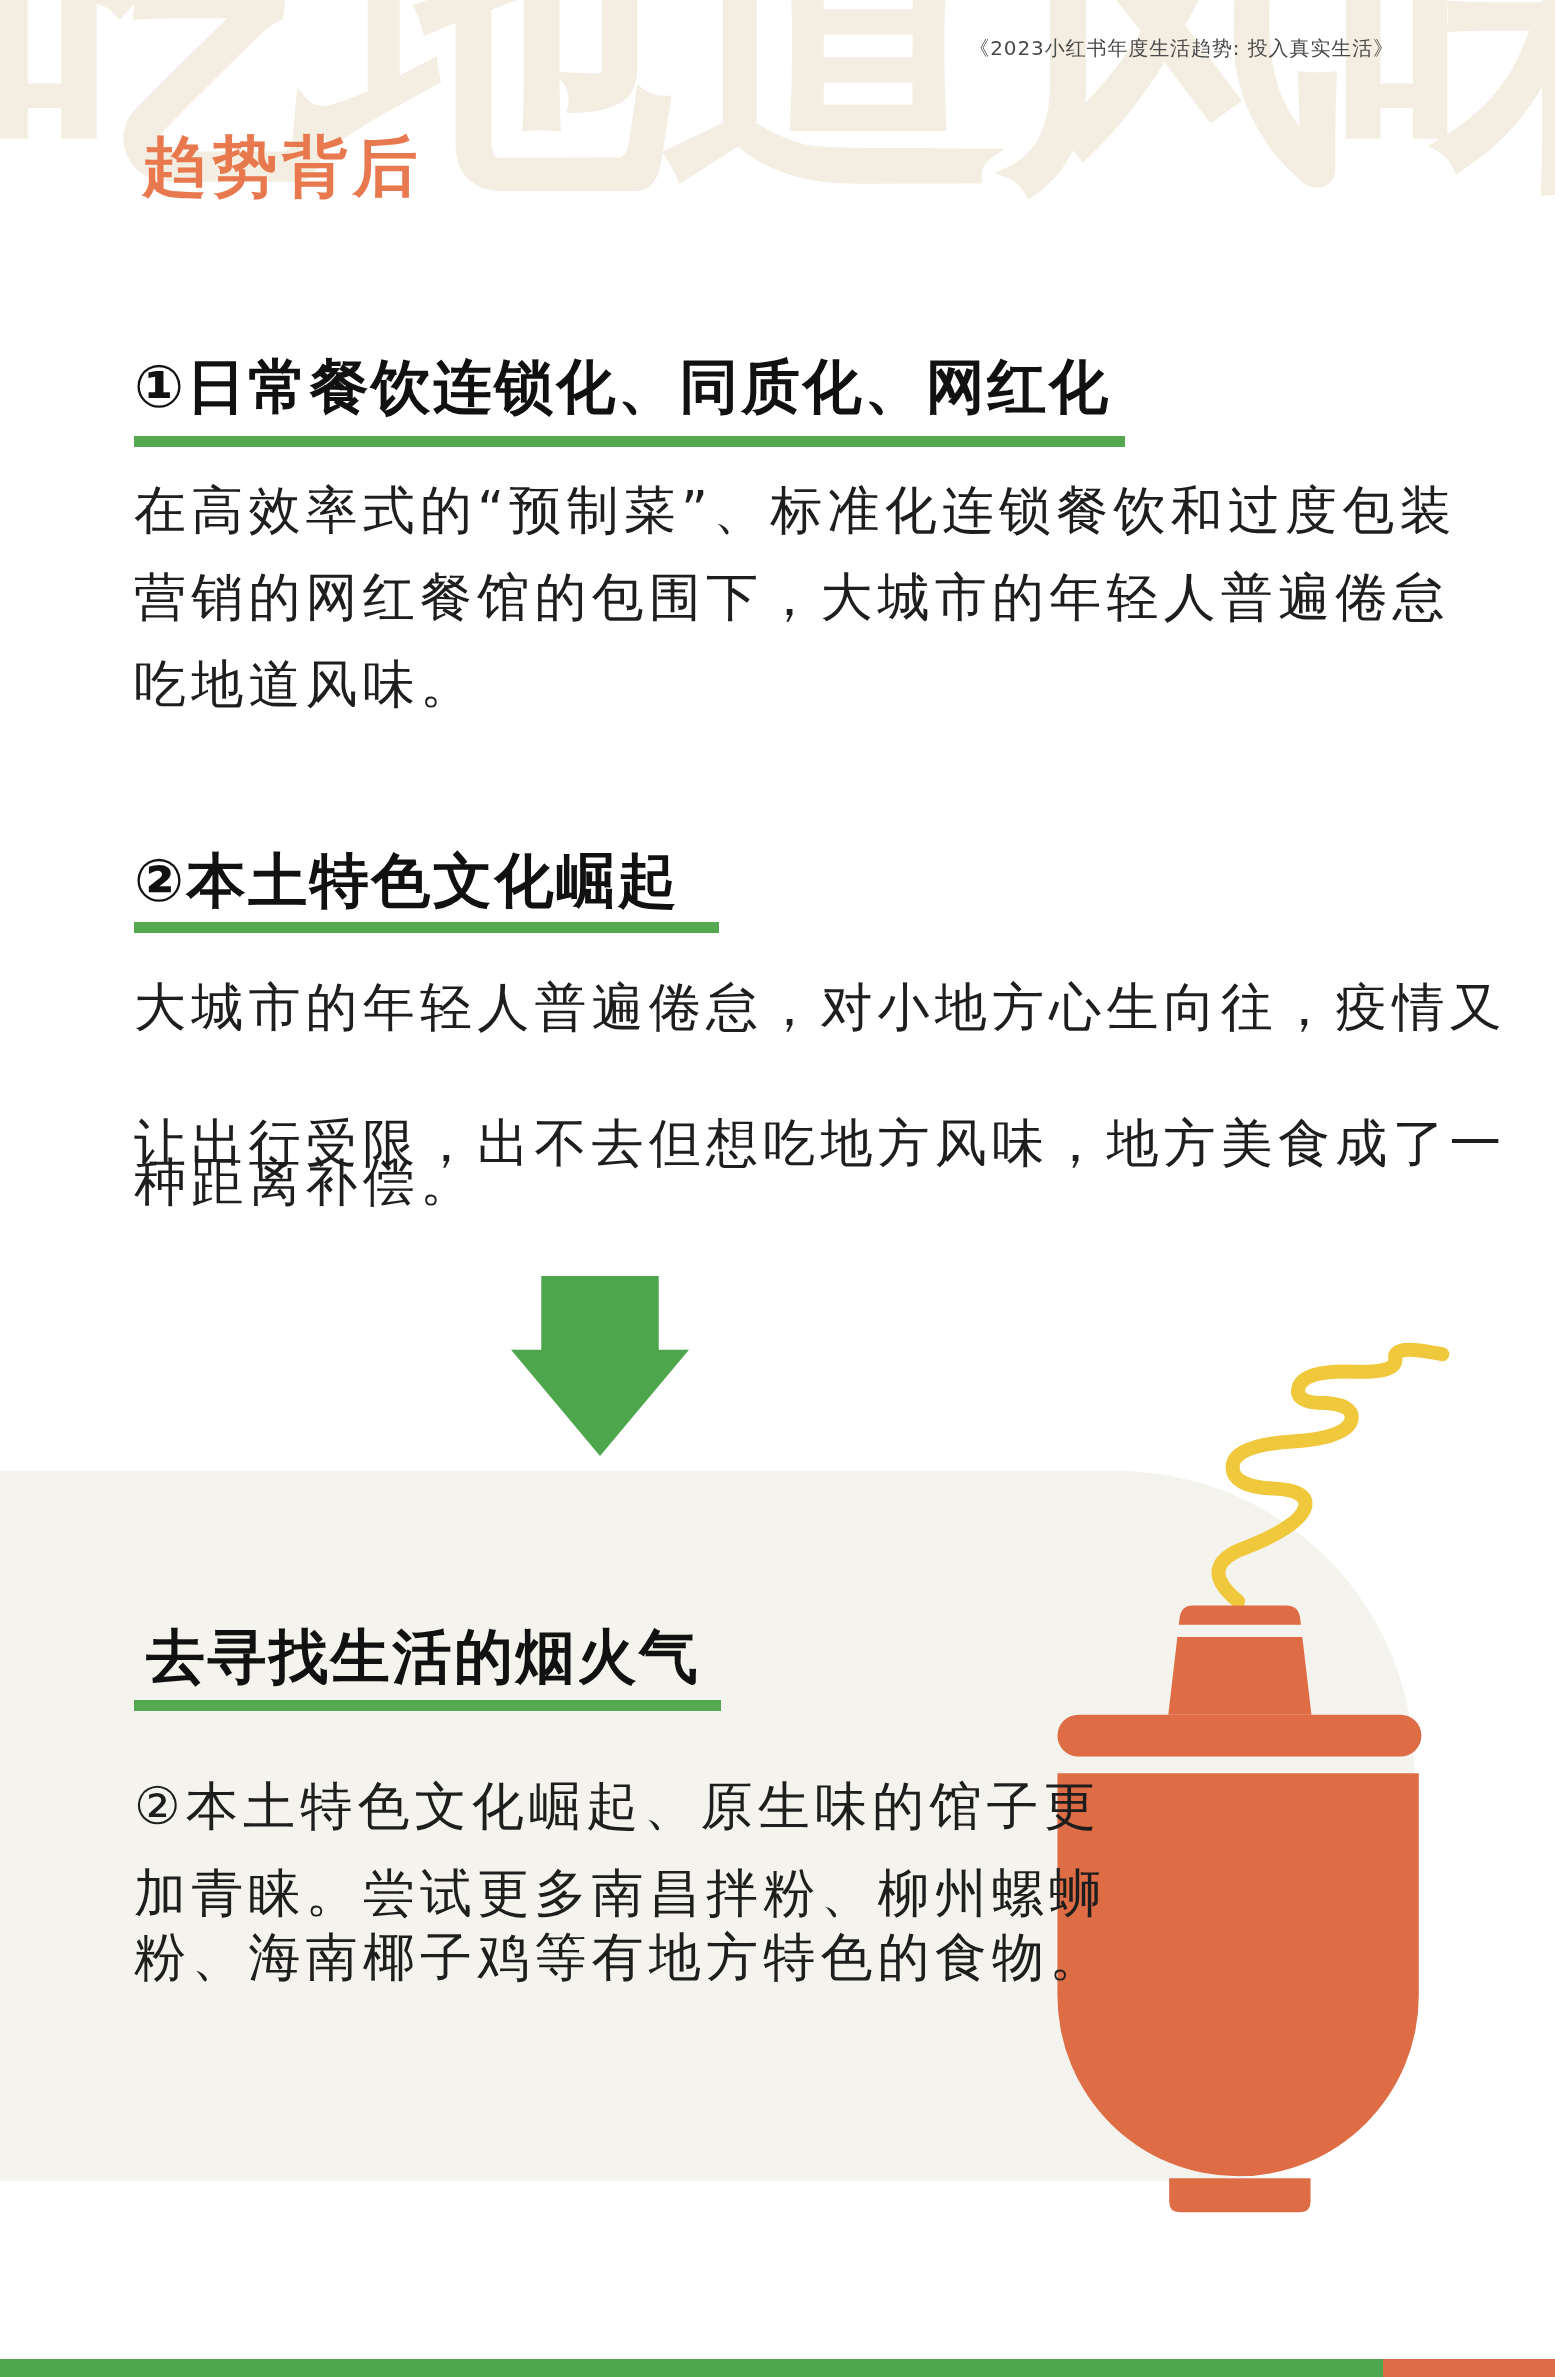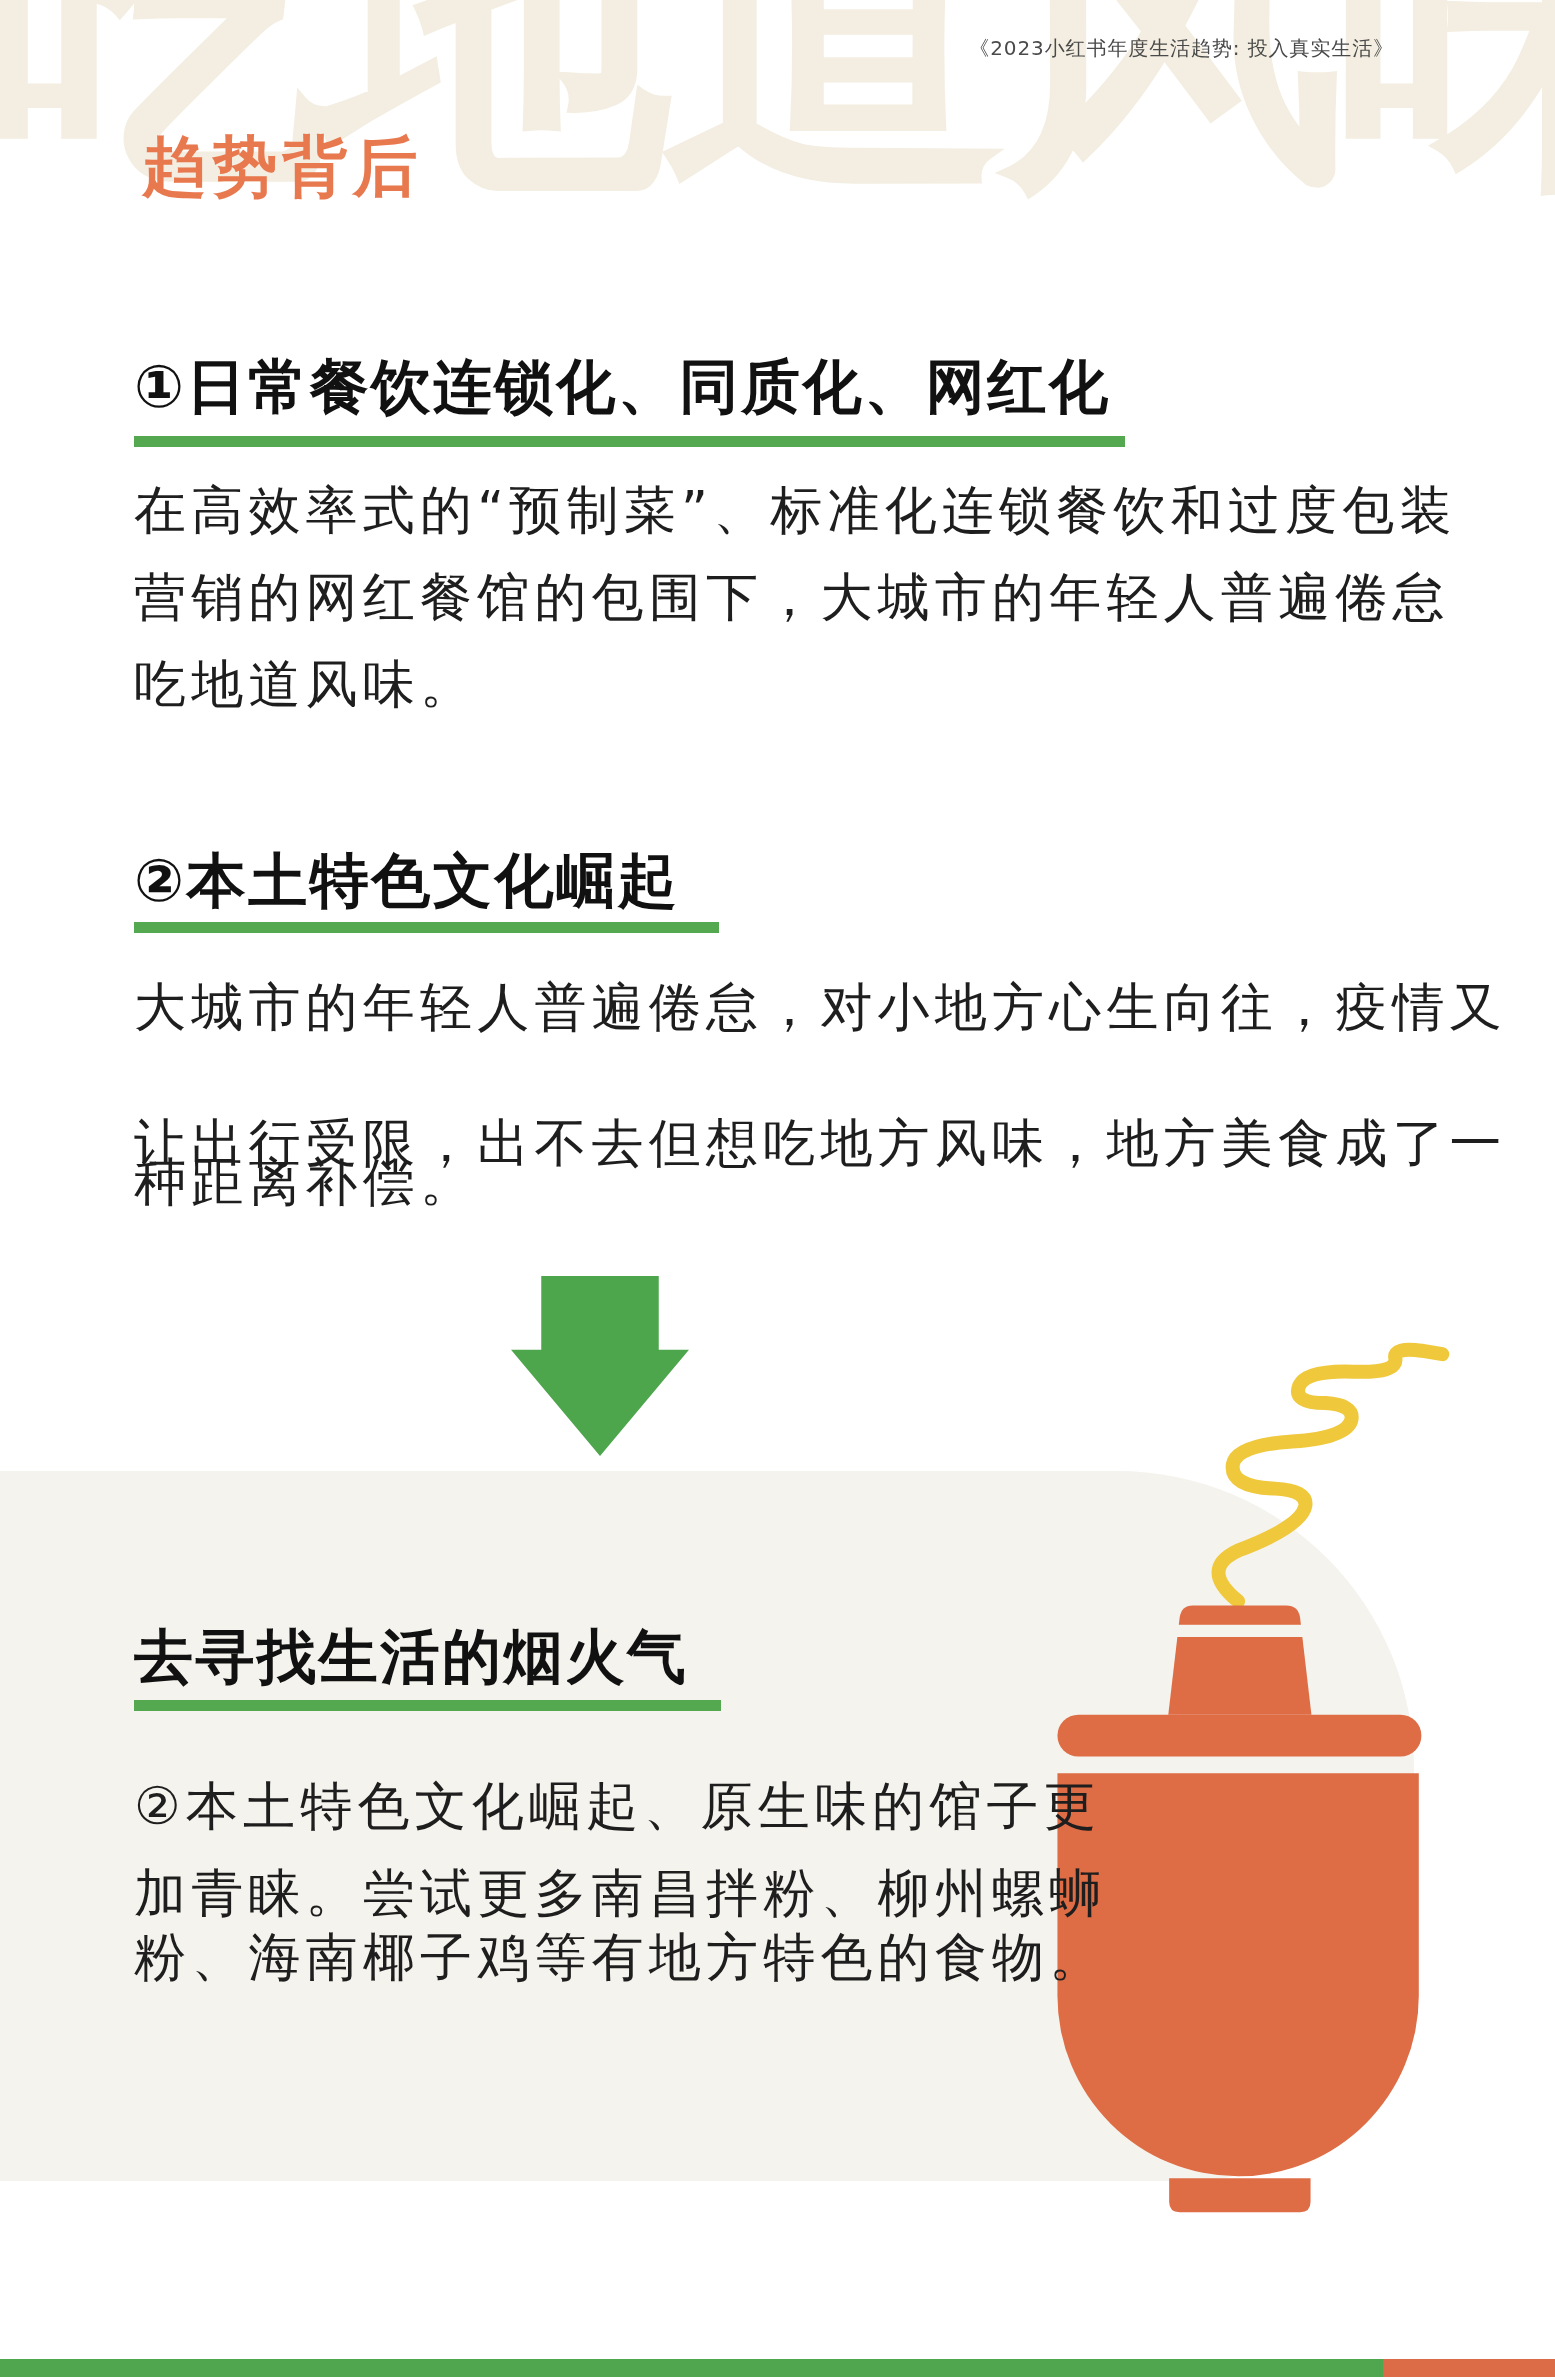--- a/index.html
+++ b/index.html
@@ -72,21 +72,21 @@
 <div class="abs sec-heading" style="top:847px;">②本土特色文化崛起</div>
 <div class="abs underline" style="top:922px;width:585px;"></div>
 <div class="abs body-line" style="top:964px;">大城市的年轻人普遍倦怠，对小地方心生向往，疫情又</div>
 <div class="abs body-line" style="top:1100px;">让出行受限，出不去但想吃地方风味，地方美食成了一</div>
 <div class="abs body-line" style="top:1139px;">种距离补偿。</div>
 
 <div class="abs down-arrow"></div>
 
 <div class="abs panel"></div>
 
-<div class="abs sec-heading" style="top:1623px;">去寻找生活的烟火气</div>
+<div class="abs sec-heading" style="top:1623px;margin-left:12px;">去寻找生活的烟火气</div>
 <div class="abs underline" style="top:1700px;width:587px;"></div>
 <div class="abs body-line" style="top:1763px;">②本土特色文化崛起、原生味的馆子更</div>
 <div class="abs body-line" style="top:1850px;">加青睐。尝试更多南昌拌粉、柳州螺蛳</div>
 <div class="abs body-line" style="top:1914px;">粉、海南椰子鸡等有地方特色的食物。</div>
 
 <svg class="abs illus" width="559" height="899" viewBox="0 0 640 1030" aria-hidden="true">
 
   <path d="M 268 305
            Q 223 268 268 247
            Q 340 220 345 196

